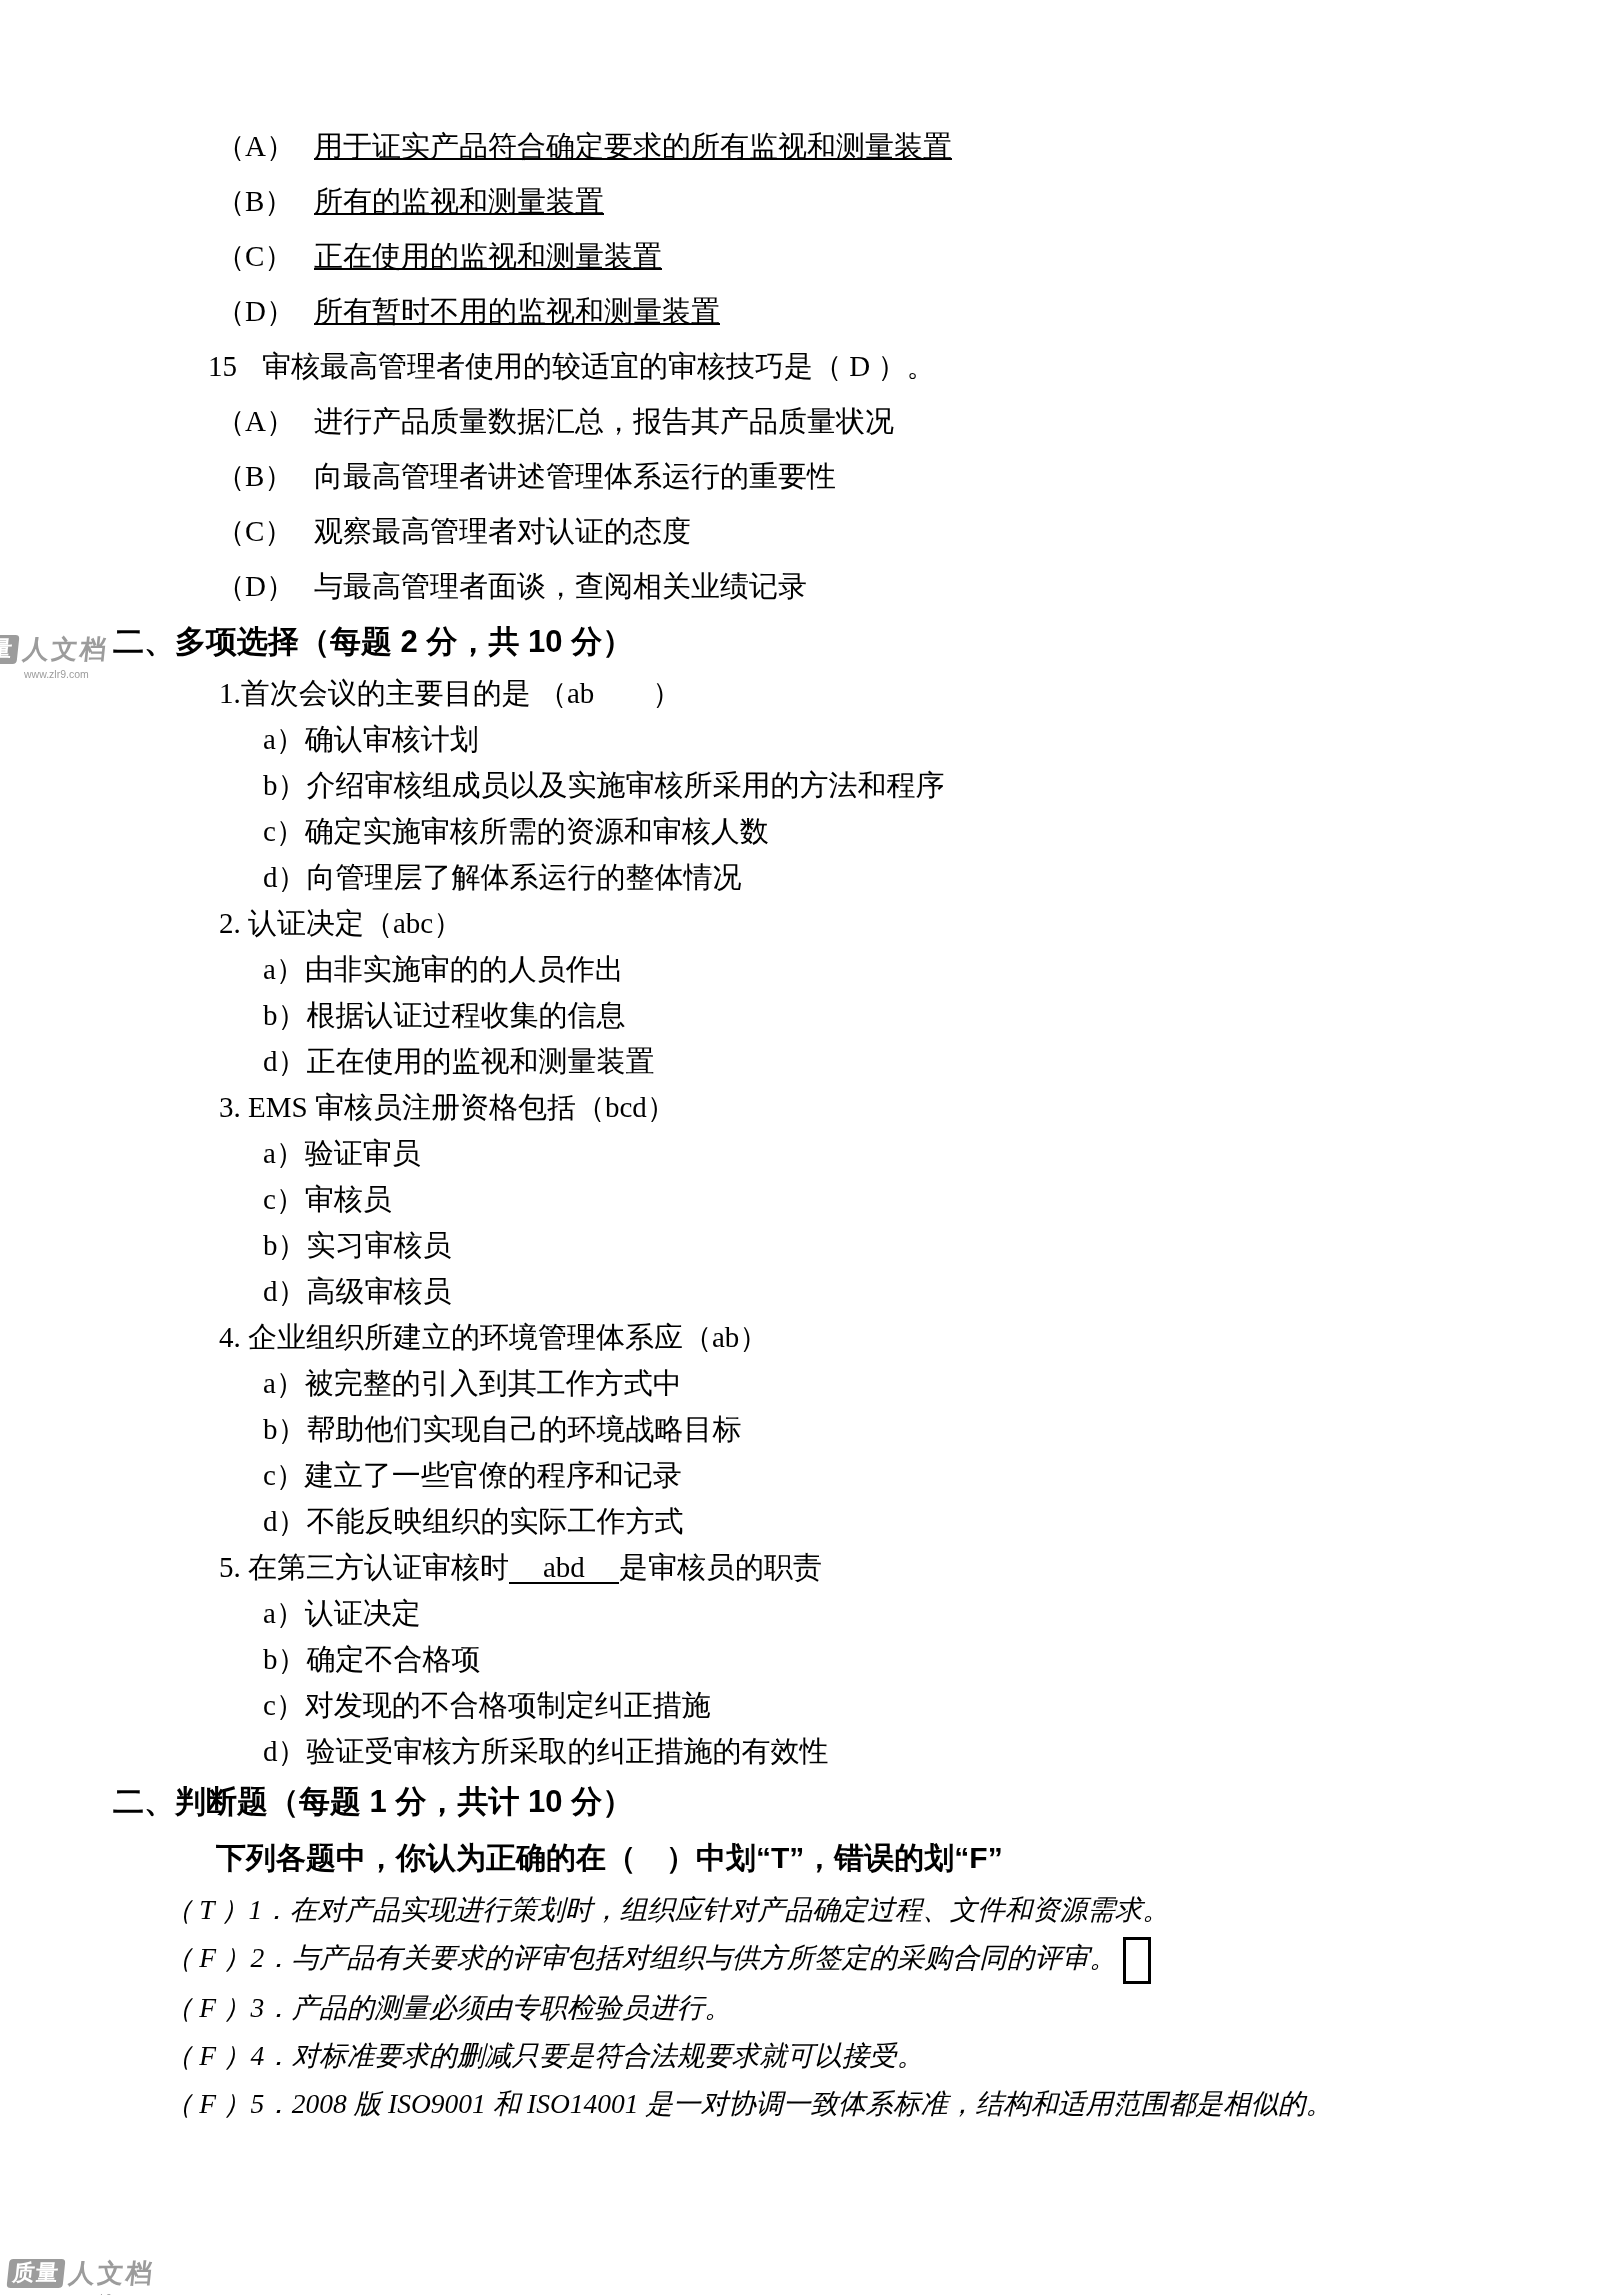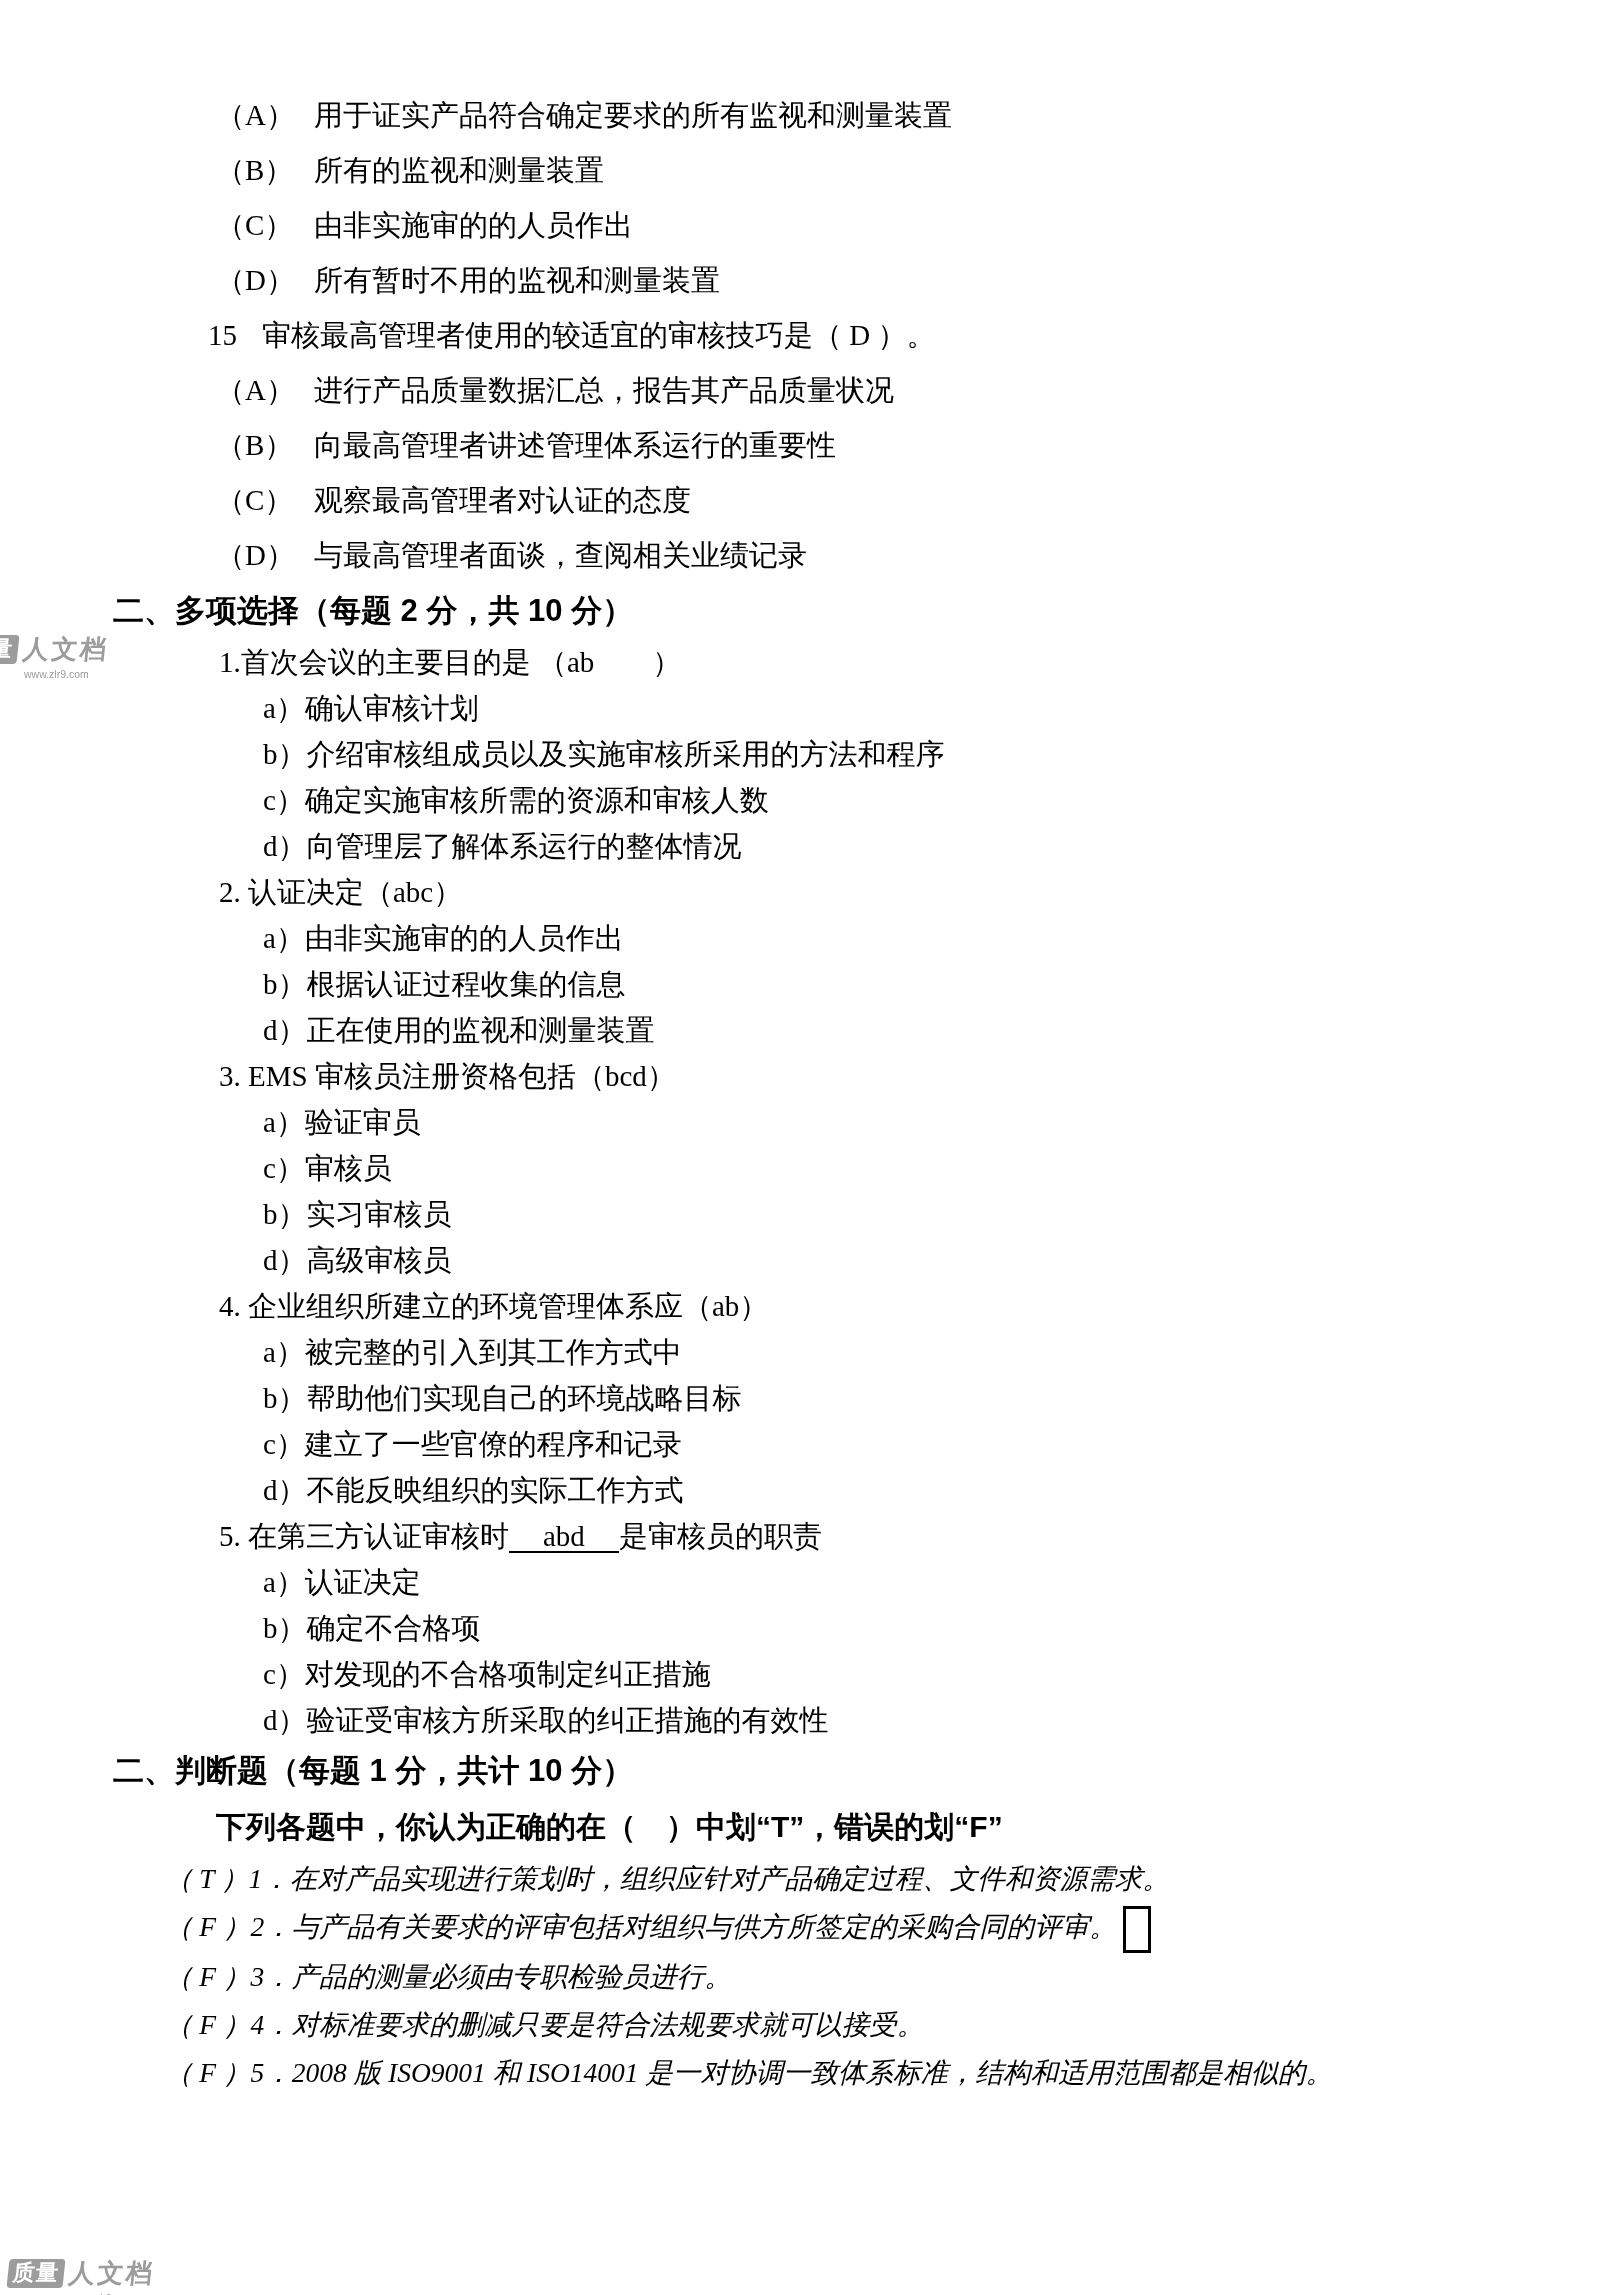--- a/index.html
+++ b/index.html
@@ -4,21 +4,21 @@
 <style>
   html,body{margin:0;padding:0;background:#888;}
   .page{
     position:relative;
     width:1623px;height:2295px;
     background:#ffffff;
     color:#000000;
     font-family:"Liberation Serif","DejaVu Serif",serif;
     overflow:hidden;
   }
-  .top-block{padding-top:88px;}
+  .top-block{padding-top:119px;text-decoration:underline;}
   .opt-line{font-size:29px;line-height:55px;padding-left:216px;white-space:nowrap;}
   .opt-label{display:inline-block;width:98px;}
   .q15-line{font-size:29px;line-height:55px;padding-left:208px;white-space:nowrap;}
   .q15-num{display:inline-block;width:54px;}
   .sec-heading{
     margin:0;font-size:31px;line-height:56px;padding-left:113px;
     font-family:"Liberation Sans","DejaVu Sans",sans-serif;font-weight:bold;white-space:nowrap;
   }
   .mcq-line{font-size:29px;line-height:46px;white-space:nowrap;}
   .mcq-q{padding-left:219px;}
@@ -50,21 +50,21 @@
   .wm-top{left:-38px;top:632px;}
 </style>
 </head>
 <body>
 
 <div class="page">
 
   <div class="top-block" id="q14-options">
       <div class="opt-line"><span class="opt-label">（A）</span><span>用于证实产品符合确定要求的所有监视和测量装置</span></div>
       <div class="opt-line"><span class="opt-label">（B）</span><span>所有的监视和测量装置</span></div>
-      <div class="opt-line"><span class="opt-label">（C）</span><span>由非实施审的的人员作出</span></div>
+      <div class="opt-line"><span class="opt-label">（C）</span><span>正在使用的监视和测量装置</span></div>
       <div class="opt-line"><span class="opt-label">（D）</span><span>所有暂时不用的监视和测量装置</span></div>
     </div>
 
   <div class="q15-line">
     <span class="q15-num">15</span><span>审核最高管理者使用的较适宜的审核技巧是（ D ）。</span>
   </div>
 
   <div id="q15-options">
       <div class="opt-line"><span class="opt-label">（A）</span><span>进行产品质量数据汇总，报告其产品质量状况</span></div>
       <div class="opt-line"><span class="opt-label">（B）</span><span>向最高管理者讲述管理体系运行的重要性</span></div>

